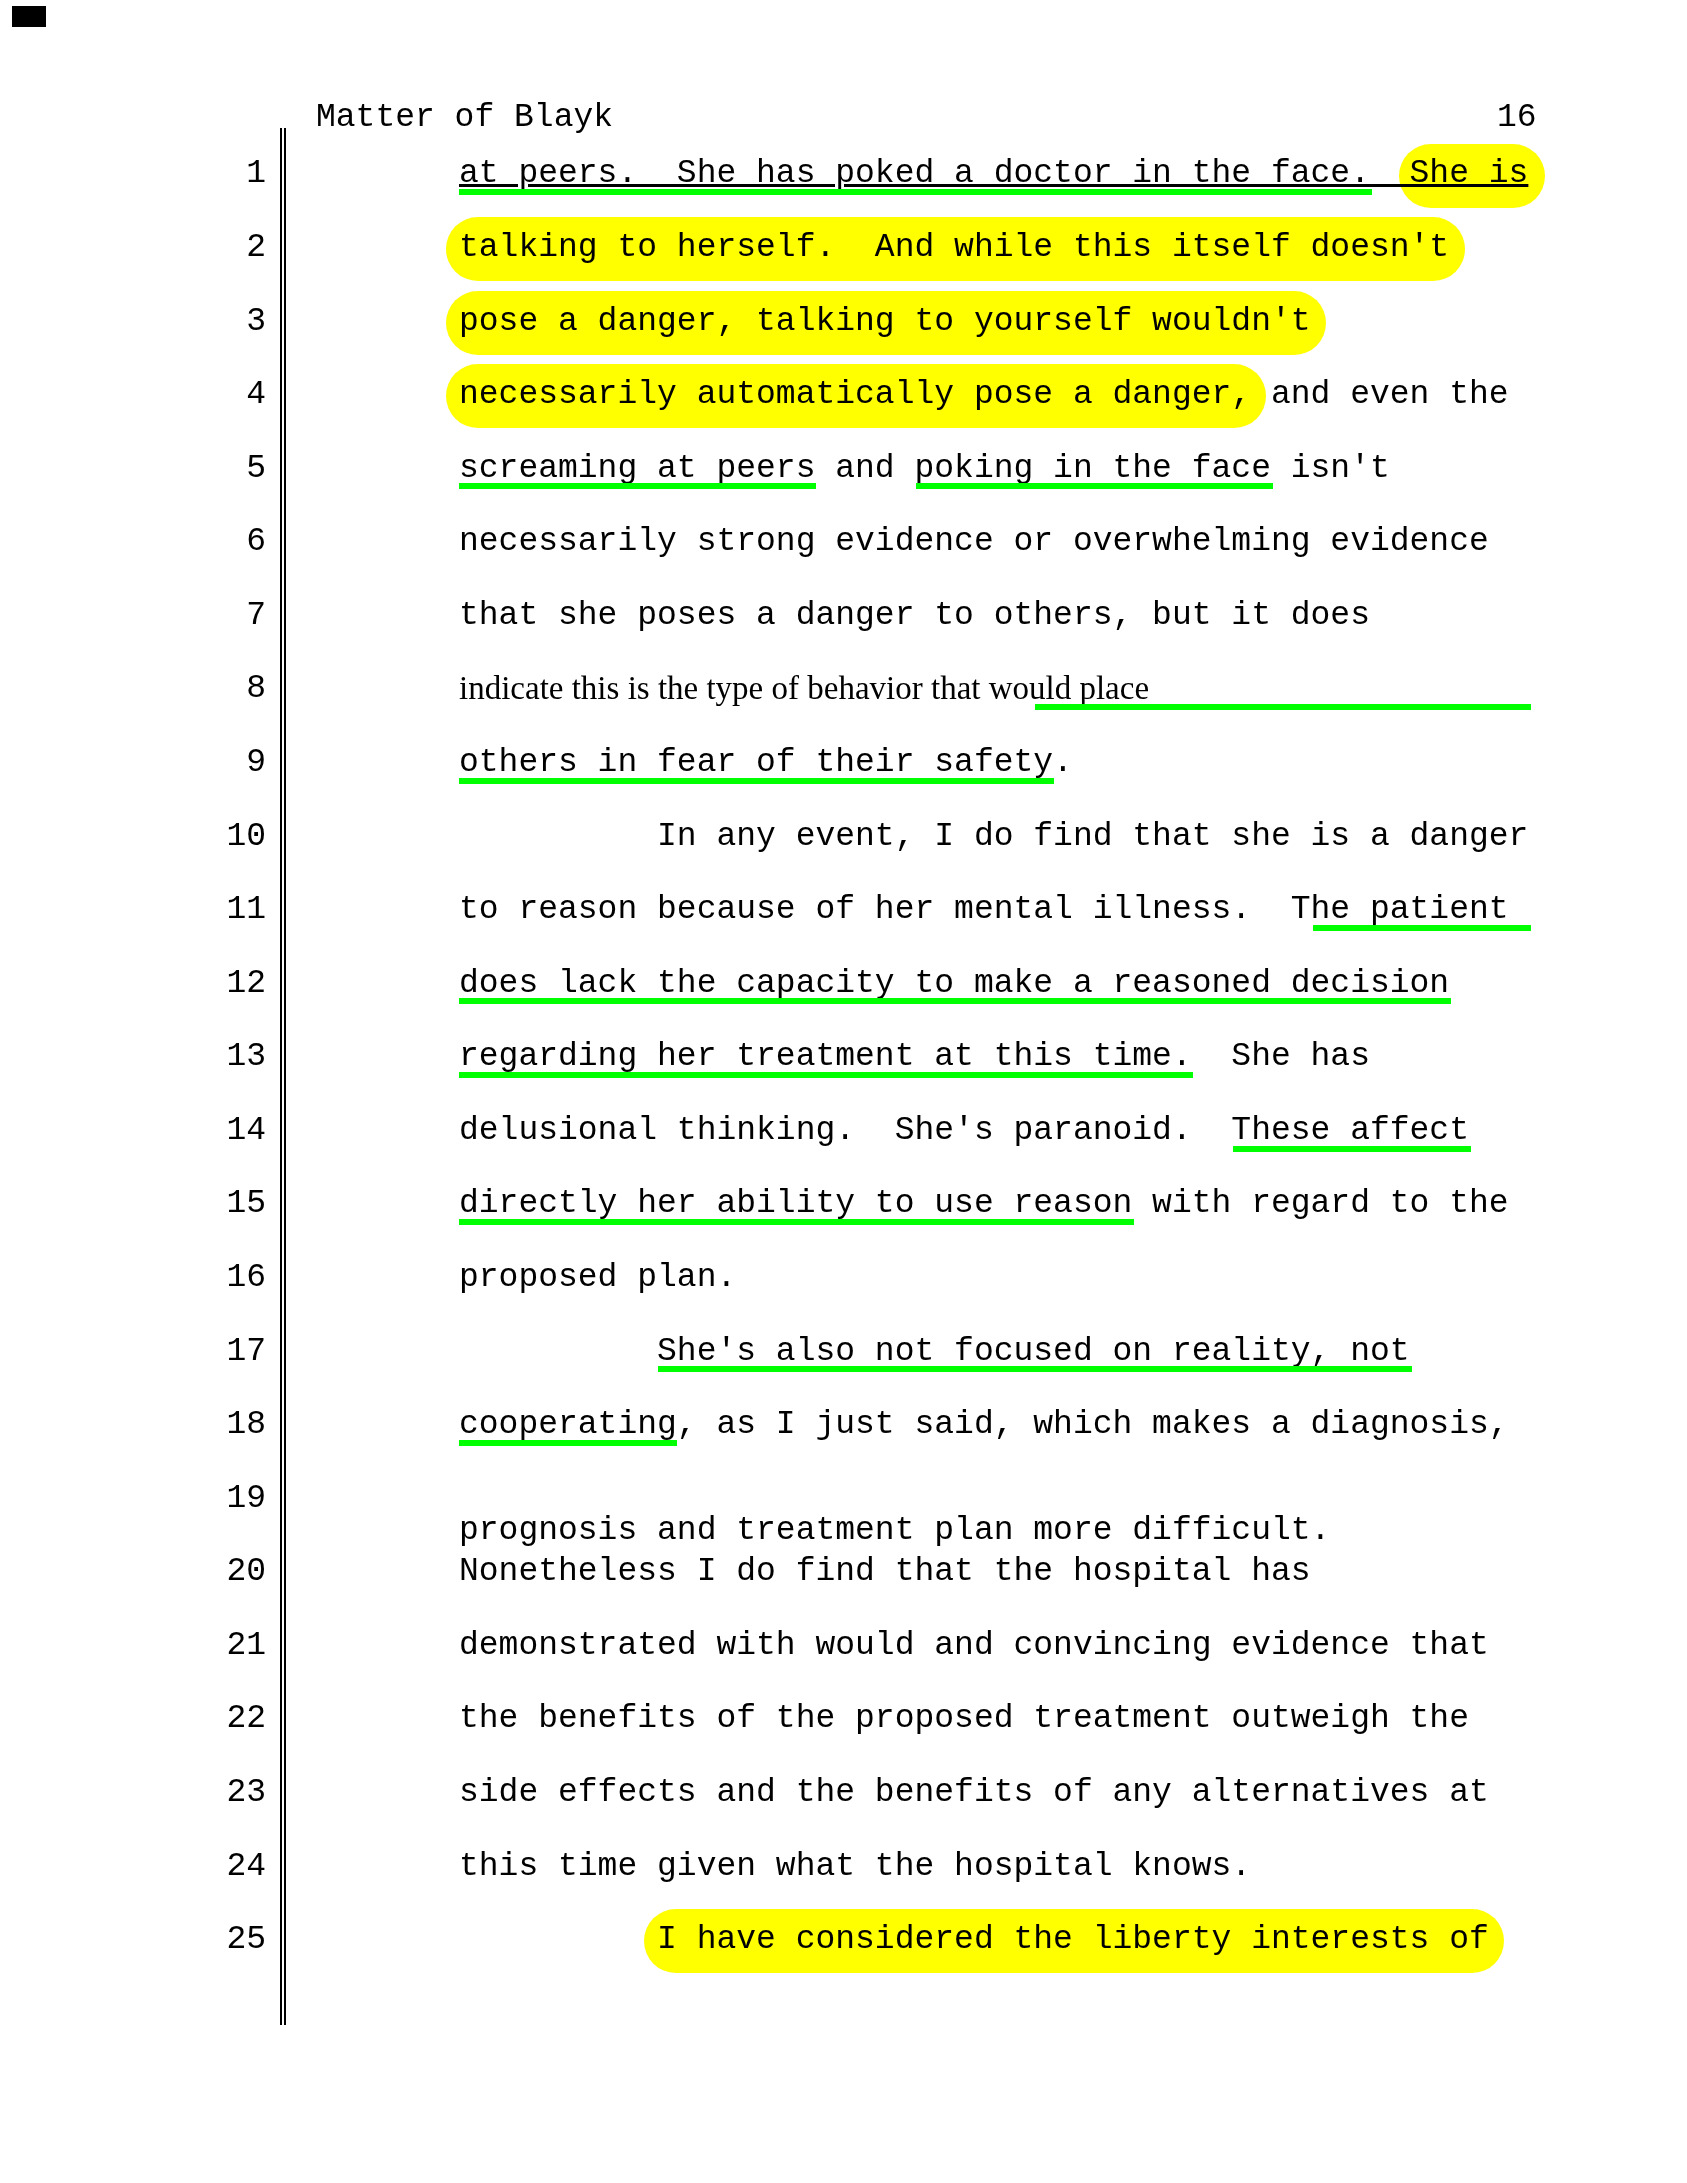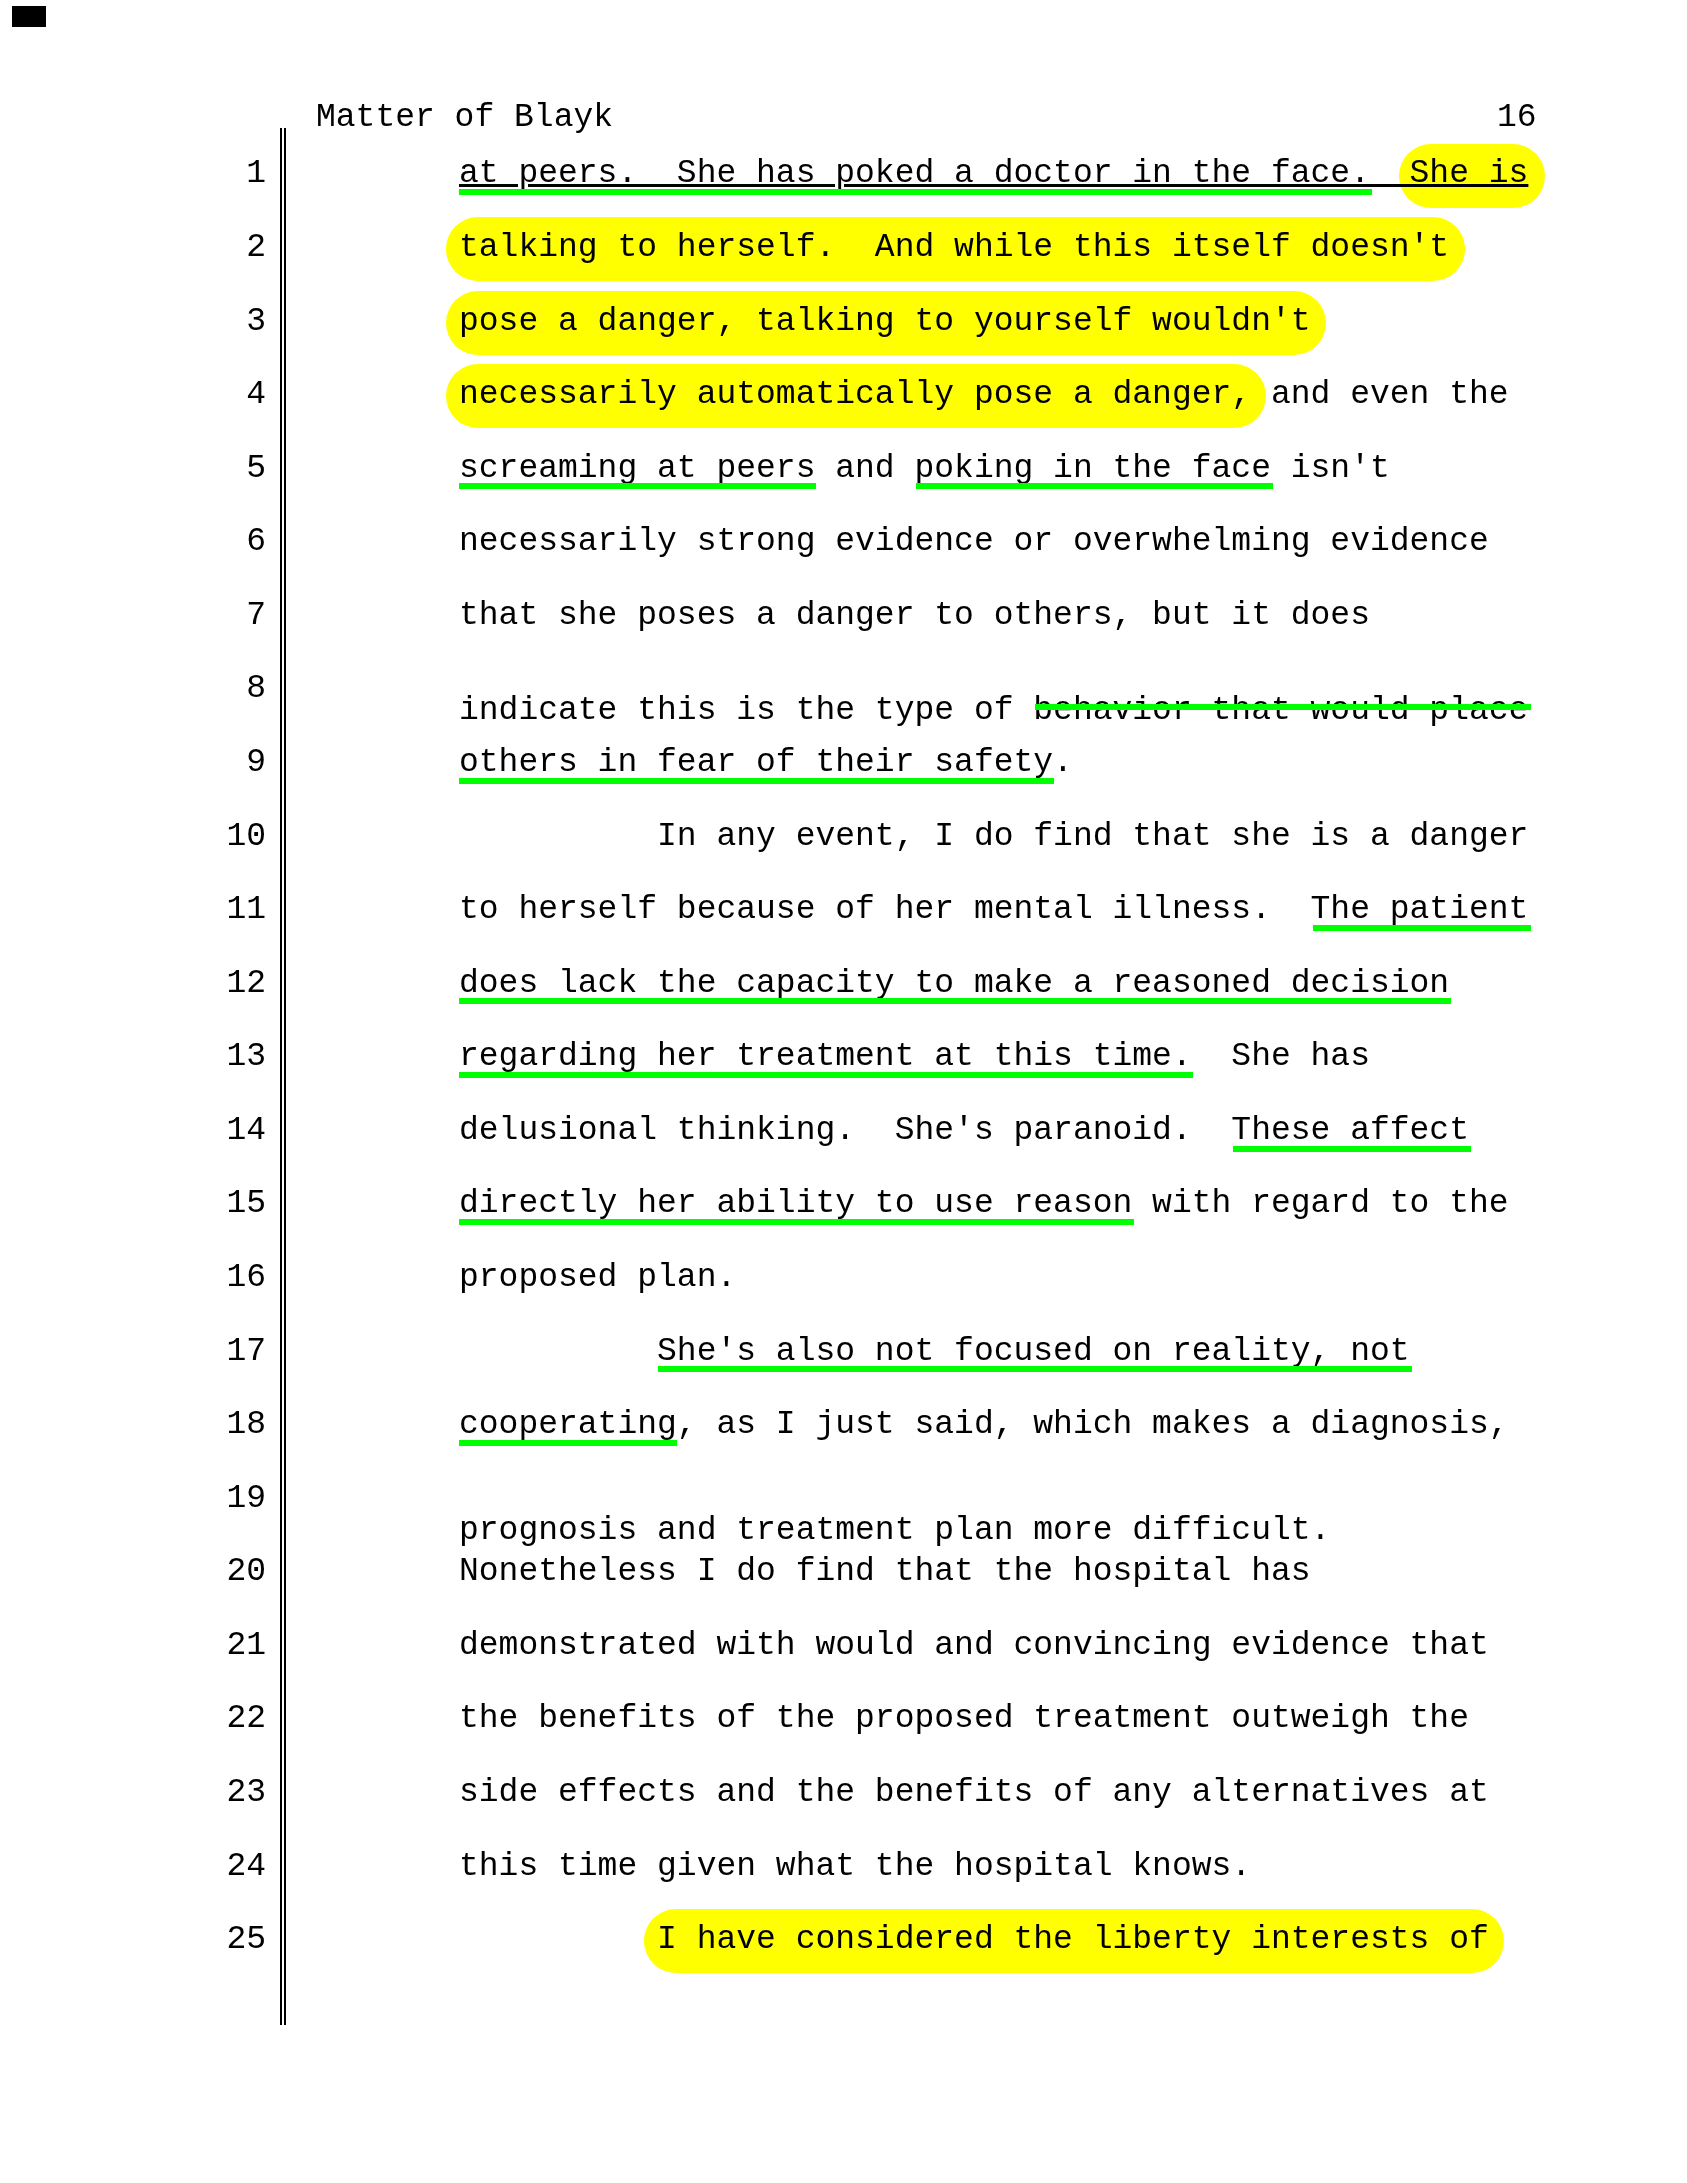--- a/index.html
+++ b/index.html
@@ -87,29 +87,29 @@
       <div class="ul-mark" style="left: 459px; width: 357px; top: 483px; background: rgb(0, 255, 0);"></div>
       <div class="ul-mark" style="left: 916px; width: 357px; top: 483px; background: rgb(0, 255, 0);"></div>
       <div class="line-num" style="top: 452px;">5</div>
       <div class="line-text" style="top: 452px;">screaming at peers and poking in the face isn't</div>
       <div class="line-num" style="top: 525px;">6</div>
       <div class="line-text" style="top: 525px;">necessarily strong evidence or overwhelming evidence</div>
       <div class="line-num" style="top: 599px;">7</div>
       <div class="line-text" style="top: 599px;">that she poses a danger to others, but it does</div>
       <div class="ul-mark" style="left: 1035px; width: 496px; top: 704px; background: rgb(0, 255, 0);"></div>
       <div class="line-num" style="top: 672px;">8</div>
-      <div class="line-text" style="top: 694px;">indicate this is the type of behavior that would place</div>
+      <div class="line-text" style="top: 672px; font-family: Liberation Serif, serif;">indicate this is the type of behavior that would place</div>
       <div class="ul-mark" style="left: 459px; width: 595px; top: 778px; background: rgb(0, 255, 0);"></div>
       <div class="line-num" style="top: 746px;">9</div>
       <div class="line-text" style="top: 746px;">others in fear of their safety.</div>
       <div class="line-num" style="top: 820px;">10</div>
       <div class="line-text" style="top: 820px;">          In any event, I do find that she is a danger</div>
       <div class="ul-mark" style="left: 1313px; width: 218px; top: 925px; background: rgb(0, 255, 0);"></div>
       <div class="line-num" style="top: 893px;">11</div>
-      <div class="line-text" style="top: 893px;">to herself because of her mental illness.  The patient</div>
+      <div class="line-text" style="top: 893px;">to reason because of her mental illness.  The patient</div>
       <div class="ul-mark" style="left: 459px; width: 992px; top: 998px; background: rgb(0, 255, 0);"></div>
       <div class="line-num" style="top: 967px;">12</div>
       <div class="line-text" style="top: 967px; text-align: right;">does lack the capacity to make a reasoned decision</div>
       <div class="ul-mark" style="left: 459px; width: 734px; top: 1072px; background: rgb(0, 255, 0);"></div>
       <div class="line-num" style="top: 1040px;">13</div>
       <div class="line-text" style="top: 1040px;">regarding her treatment at this time.  She has</div>
       <div class="ul-mark" style="left: 1233px; width: 238px; top: 1146px; background: rgb(0, 255, 0);"></div>
       <div class="line-num" style="top: 1114px;">14</div>
       <div class="line-text" style="top: 1114px;">delusional thinking.  She's paranoid.  These affect</div>
       <div class="ul-mark" style="left: 459px; width: 675px; top: 1219px; background: rgb(0, 255, 0);"></div>

